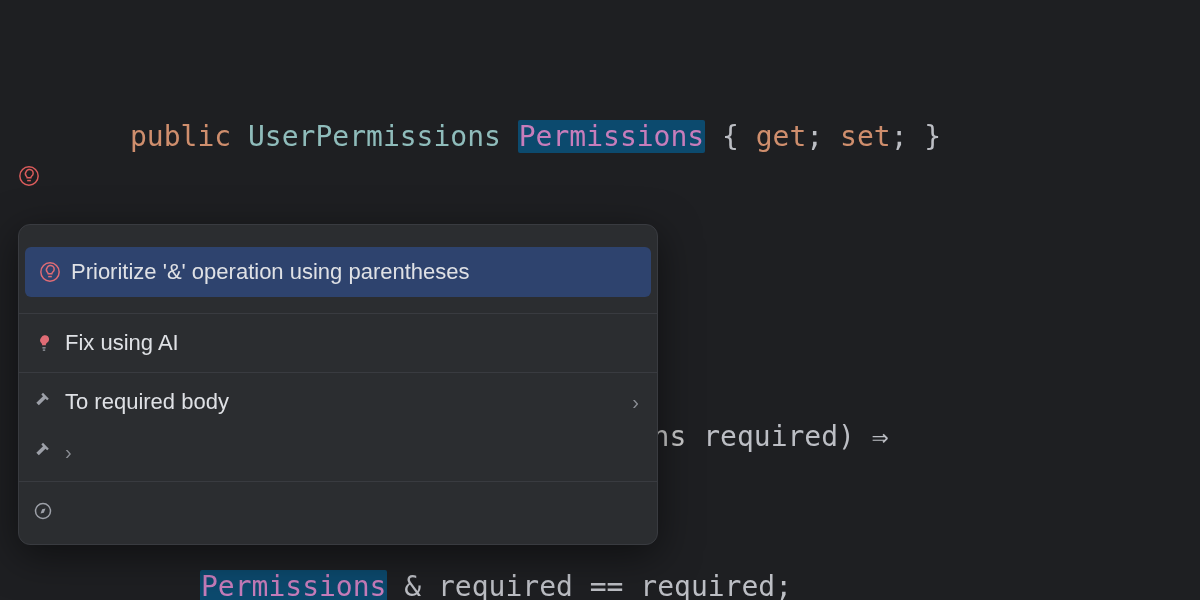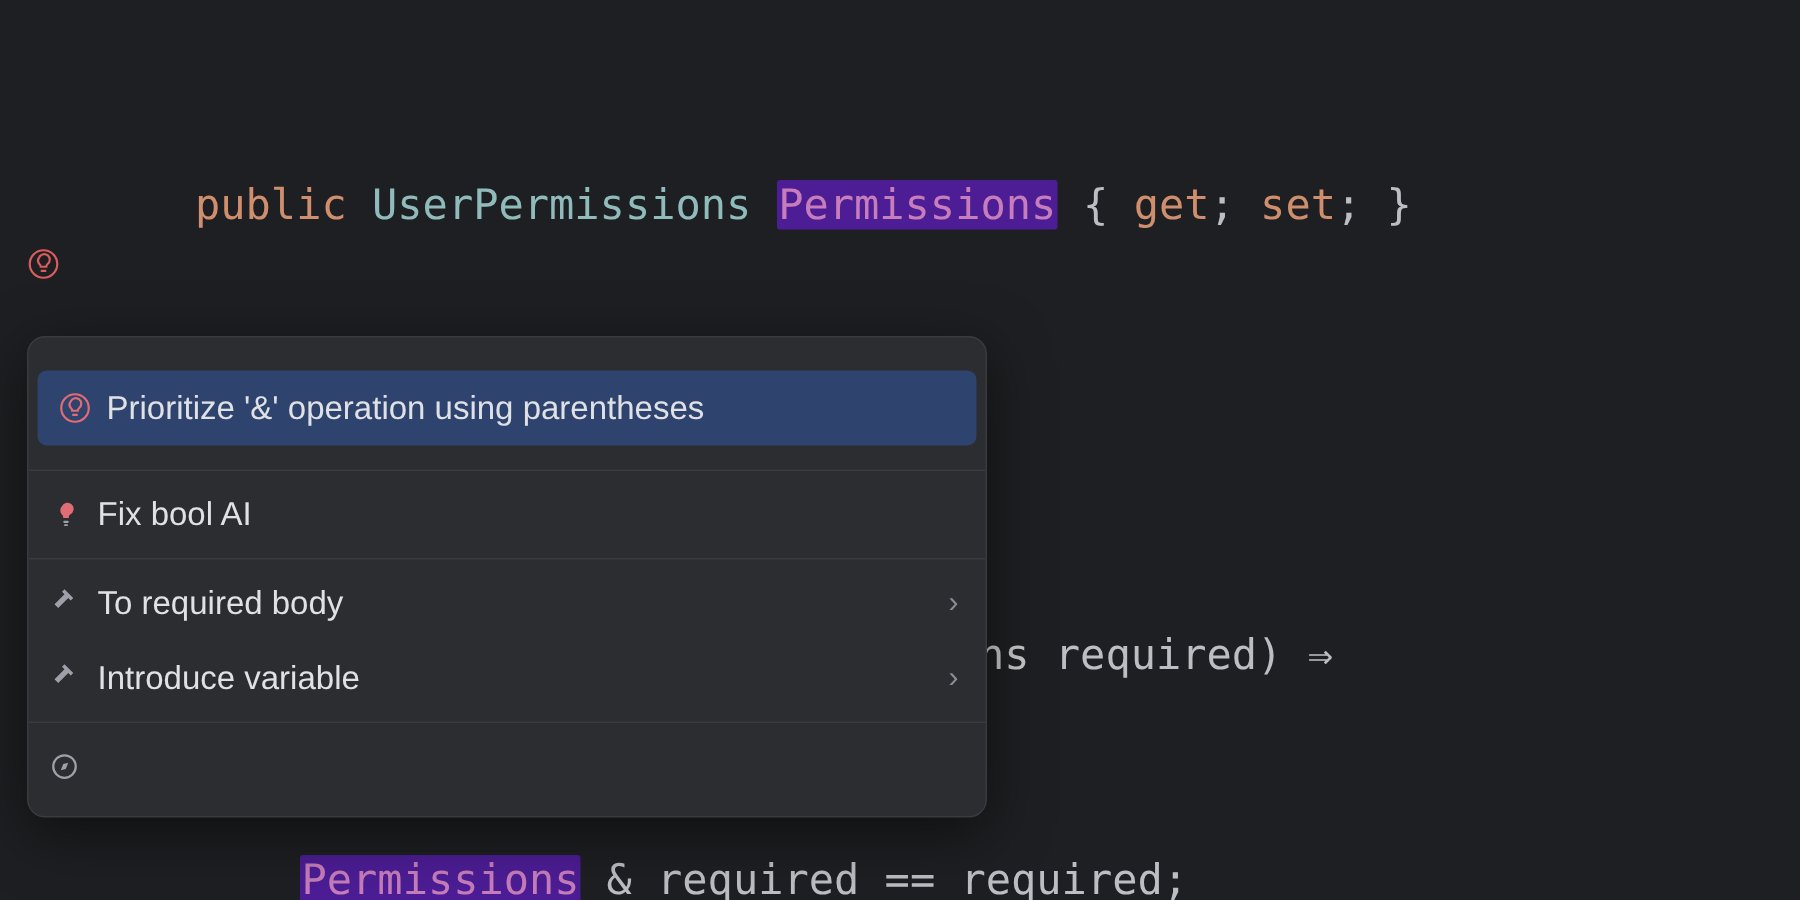--- a/index.html
+++ b/index.html
@@ -5,21 +5,21 @@
   * { margin:0; padding:0; box-sizing:border-box; }
   html,body { width:1200px; height:600px; overflow:hidden; background:#1e1f22; font-family:ui-monospace,Menlo,Consolas,monospace; }
   .editor { position:relative; width:1200px; height:600px; background:#1e1f22; }
   .gutter { position:absolute; left:0; top:0; width:60px; height:600px; }
   .lightbulb-gutter { position:absolute; left:18px; top:165px; }
   .code { position:absolute; left:130px; top:12px; font-size:28px; line-height:50px; color:#bcbec4; white-space:pre; }
   .kw { color:#cf8e6d;text-align:right; }
   .typ { color:#8fbcbb; }
   .typ2 { color:#c8c8c8; }
   .fn { color:#56a8a0; }
-  .hlname { background:#4c1d95; color:#c77dbb; padding:0 1px; border-radius:2px; }
+  .hlname { background:#0c4a6e; color:#c77dbb; padding:0 1px; border-radius:2px; }
   .err-wave { text-decoration: underline wavy #f15b5b; text-decoration-thickness:1.5px; text-underline-offset:4px; }
   .codeline { display:block; height:50px; }
   .indent2 { padding-left:70px; }
 
   .popup { position:absolute; left:18px; top:224px; width:640px; background:#2b2d30; border:1px solid #393b40; border-radius:12px; box-shadow:0 10px 40px rgba(0,0,0,.5); font-family:-apple-system,BlinkMacSystemFont,'Segoe UI',sans-serif; padding:6px 0 8px 0; overflow:hidden; }
   .popup-item { display:flex; align-items:center; height:50px; padding:0 18px 0 14px; font-size:22px; color:#dfe1e5; cursor:default; }
   .popup-item.selected { background:#2e436e; margin:16px 6px; border-radius:6px; }
   .popup-item .icon-slot { width:32px; display:flex; align-items:center; justify-content:flex-start; }
   .popup-item .lbl { flex:1; }
   .popup-item .chev { color:#8a8d93; font-size:20px; }
@@ -70,39 +70,38 @@
     </div>
     <div class="popup-sep"></div>
     <div class="popup-item">
       <span class="icon-slot">
         <svg class="bulb" viewBox="0 0 24 24">
             <path d="M9 6a4.5 4.5 0 1 1 6 6c-.8.8-1 1.5-1 2.5h-4c0-1-.2-1.7-1-2.5a4.5 4.5 0 0 1 0-6z" fill="#e06c75"></path>
             <rect x="10" y="16.5" width="4" height="1.6" rx=".8" fill="#9da0a8"></rect>
             <rect x="10.5" y="19" width="3" height="1.4" rx=".7" fill="#9da0a8"></rect>
           </svg>
       </span>
-      <span class="lbl">Fix bool AI</span>
+      <span class="lbl">Fix using AI</span>
     </div>
     <div class="popup-sep"></div>
     <div class="popup-item">
       <span class="icon-slot">
         <svg class="hammer" viewBox="0 0 24 24" fill="currentColor">
             <path d="M14 3l5 5-2 2-2-2-8 8-3-3 8-8-2-2 2-2 2 2z"></path>
           </svg>
       </span>
       <span class="lbl">To required body</span>
       <span class="chev">›</span>
     </div>
     <div class="popup-item">
       <span class="icon-slot">
         <svg class="hammer" viewBox="0 0 24 24" fill="currentColor">
             <path d="M14 3l5 5-2 2-2-2-8 8-3-3 8-8-2-2 2-2 2 2z"></path>
           </svg>
       </span>
-      <span class="lbl">Introduce variable</span>
       <span class="chev">›</span>
     </div>
     <div class="popup-sep"></div>
     <div class="popup-item">
       <span class="icon-slot">
         <svg class="compass" viewBox="0 0 24 24" fill="none" stroke="currentColor" stroke-width="1.8">
             <circle cx="12" cy="12" r="9"></circle>
             <path d="M15 9l-2 5-4 1 2-5 4-1z" fill="currentColor" stroke="none"></path>
           </svg>
       </span>

